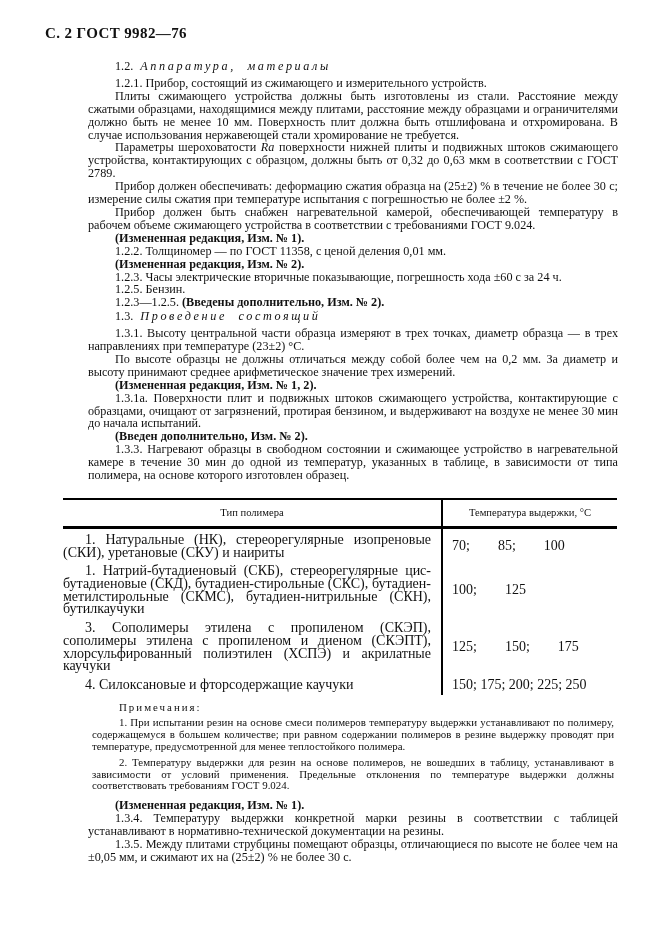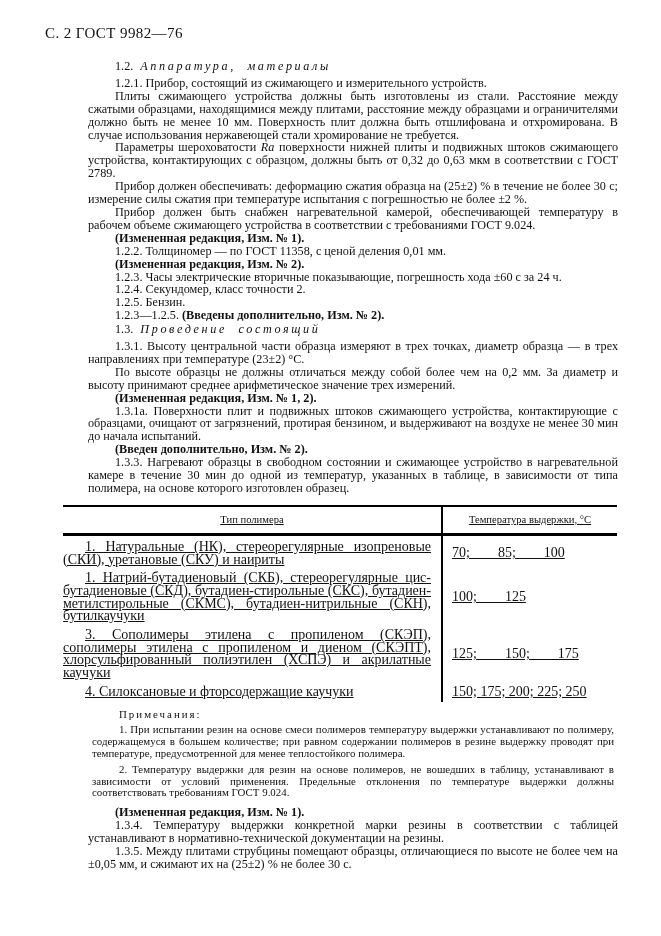--- a/index.html
+++ b/index.html
@@ -7,21 +7,21 @@
     width: 661px; height: 936px;
     background: #ffffff;
     color: #111;
     font-family: "Liberation Serif", "DejaVu Serif", serif;
     position: relative;
     overflow: hidden;
   }
   .page-header {
     position: absolute;
     left: 45px; top: 25px;
-    font-weight: normal;
+    font-weight: bold;
     font-size: 15px;
     letter-spacing: 0.4px;
     white-space: nowrap;
   }
   .content {
     position: absolute;
     left: 88px; top: 59px;
     width: 530px;
     font-size: 12.2px;
     line-height: 12.9px;
@@ -31,24 +31,23 @@
   p.sect { margin: 1px 0 4px 0; }
   p.sect .sect-num { }
   p.sect .sect-title { letter-spacing: 2.6px; word-spacing: 6px; margin-left: 7px; font-style: italic; }
   p.amend { font-weight: bold; }
   p.amend-gap { margin-top: 7px; }
   .it { font-style: italic; }
   b { font-weight: bold; margin-top: 16px; }
 
   table.gost-table {
     border-collapse: collapse;
-    margin: 10px 0 7px -25px;
+    margin: 16px 0 7px -25px;
     width: 554px;
     table-layout: fixed;
-    text-decoration: underline;
   }
   table.gost-table { border-top: 2px solid #000; }
   .gost-table col.c1 { width: 379px; }
   .gost-table col.c2 { width: 175px; }
   .gost-table th {
     font-weight: normal;
     font-size: 10.6px;
     text-align: center;
     padding: 7px 4px 6px 4px;
     border-bottom: 3px solid #000;
@@ -97,21 +96,20 @@
   <p>Прибор должен быть снабжен нагревательной камерой, обеспечивающей температуру в рабочем объеме сжимающего устройства в соответствии с требованиями ГОСТ 9.024.</p>
 
   <p class="amend">(Измененная редакция, Изм. № 1).</p>
 
   <p>1.2.2. Толщиномер — по ГОСТ 11358, с ценой деления 0,01 мм.</p>
 
   <p class="amend">(Измененная редакция, Изм. № 2).</p>
 
   <p>1.2.3. Часы электрические вторичные показывающие, погрешность хода ±60 с за 24 ч.</p>
 
-  <p>1.2.4. Секундомер, класс точности 2.</p>
 
   <p>1.2.5. Бензин.</p>
 
   <p><span>1.2.3—1.2.5. </span><b>(Введены дополнительно, Изм. № 2).</b></p>
 
   <p class="sect"><span class="sect-num">1.3.</span><span class="sect-title">Проведение состоящий</span></p>
 
   <p>1.3.1. Высоту центральной части образца измеряют в трех точках, диаметр образца — в трех направлениях при температуре (23±2) °С.</p>
 
   <p>По высоте образцы не должны отличаться между собой более чем на 0,2 мм. За диаметр и высоту принимают среднее арифметическое значение трех измерений.</p>

